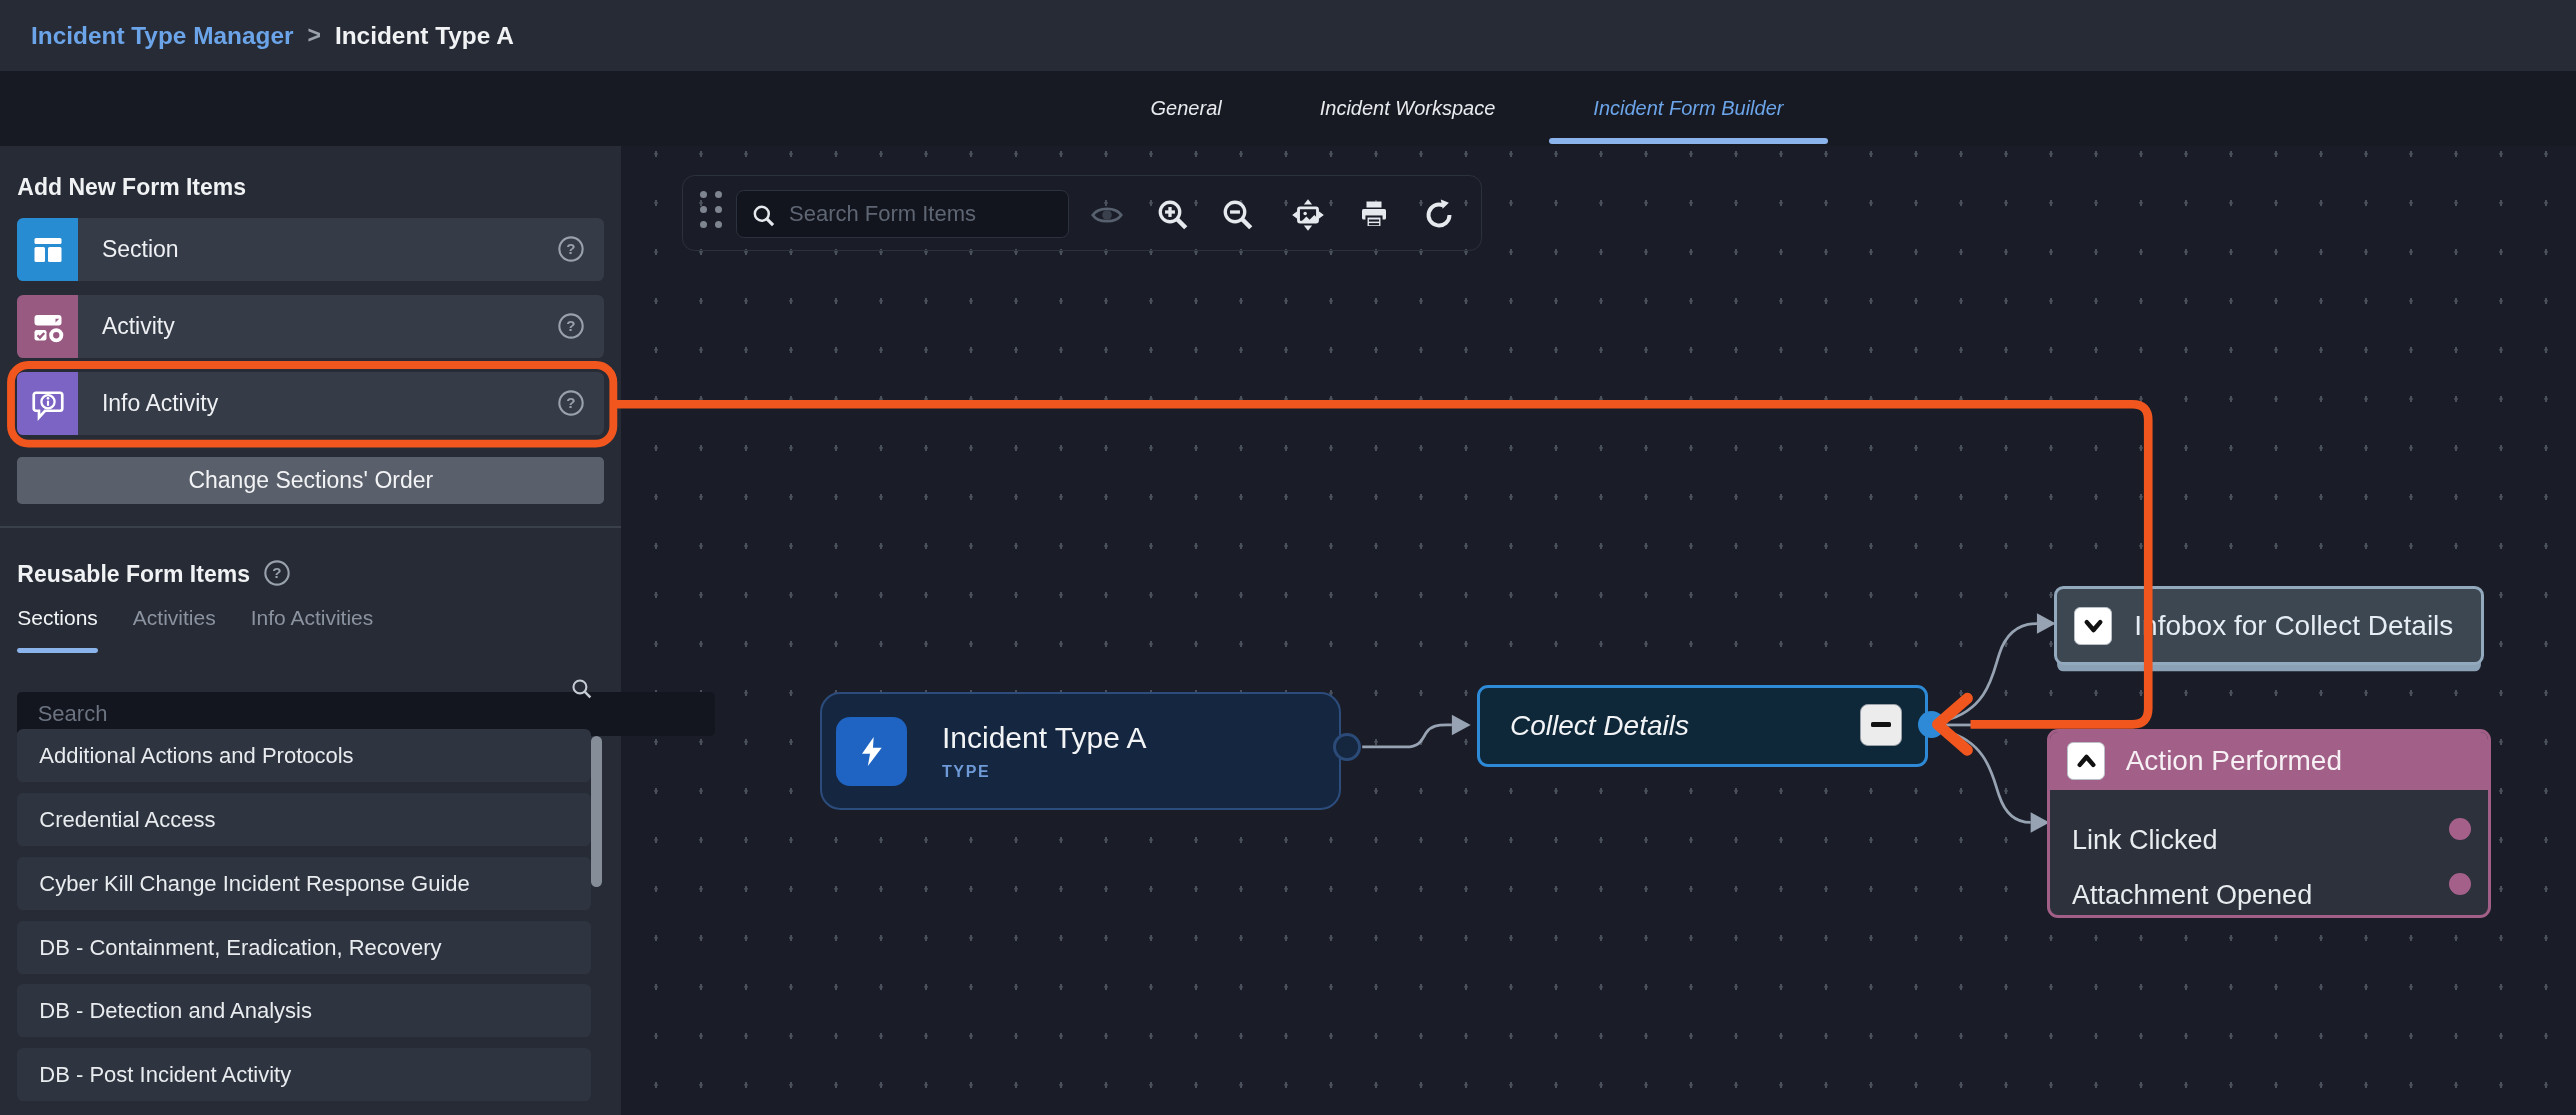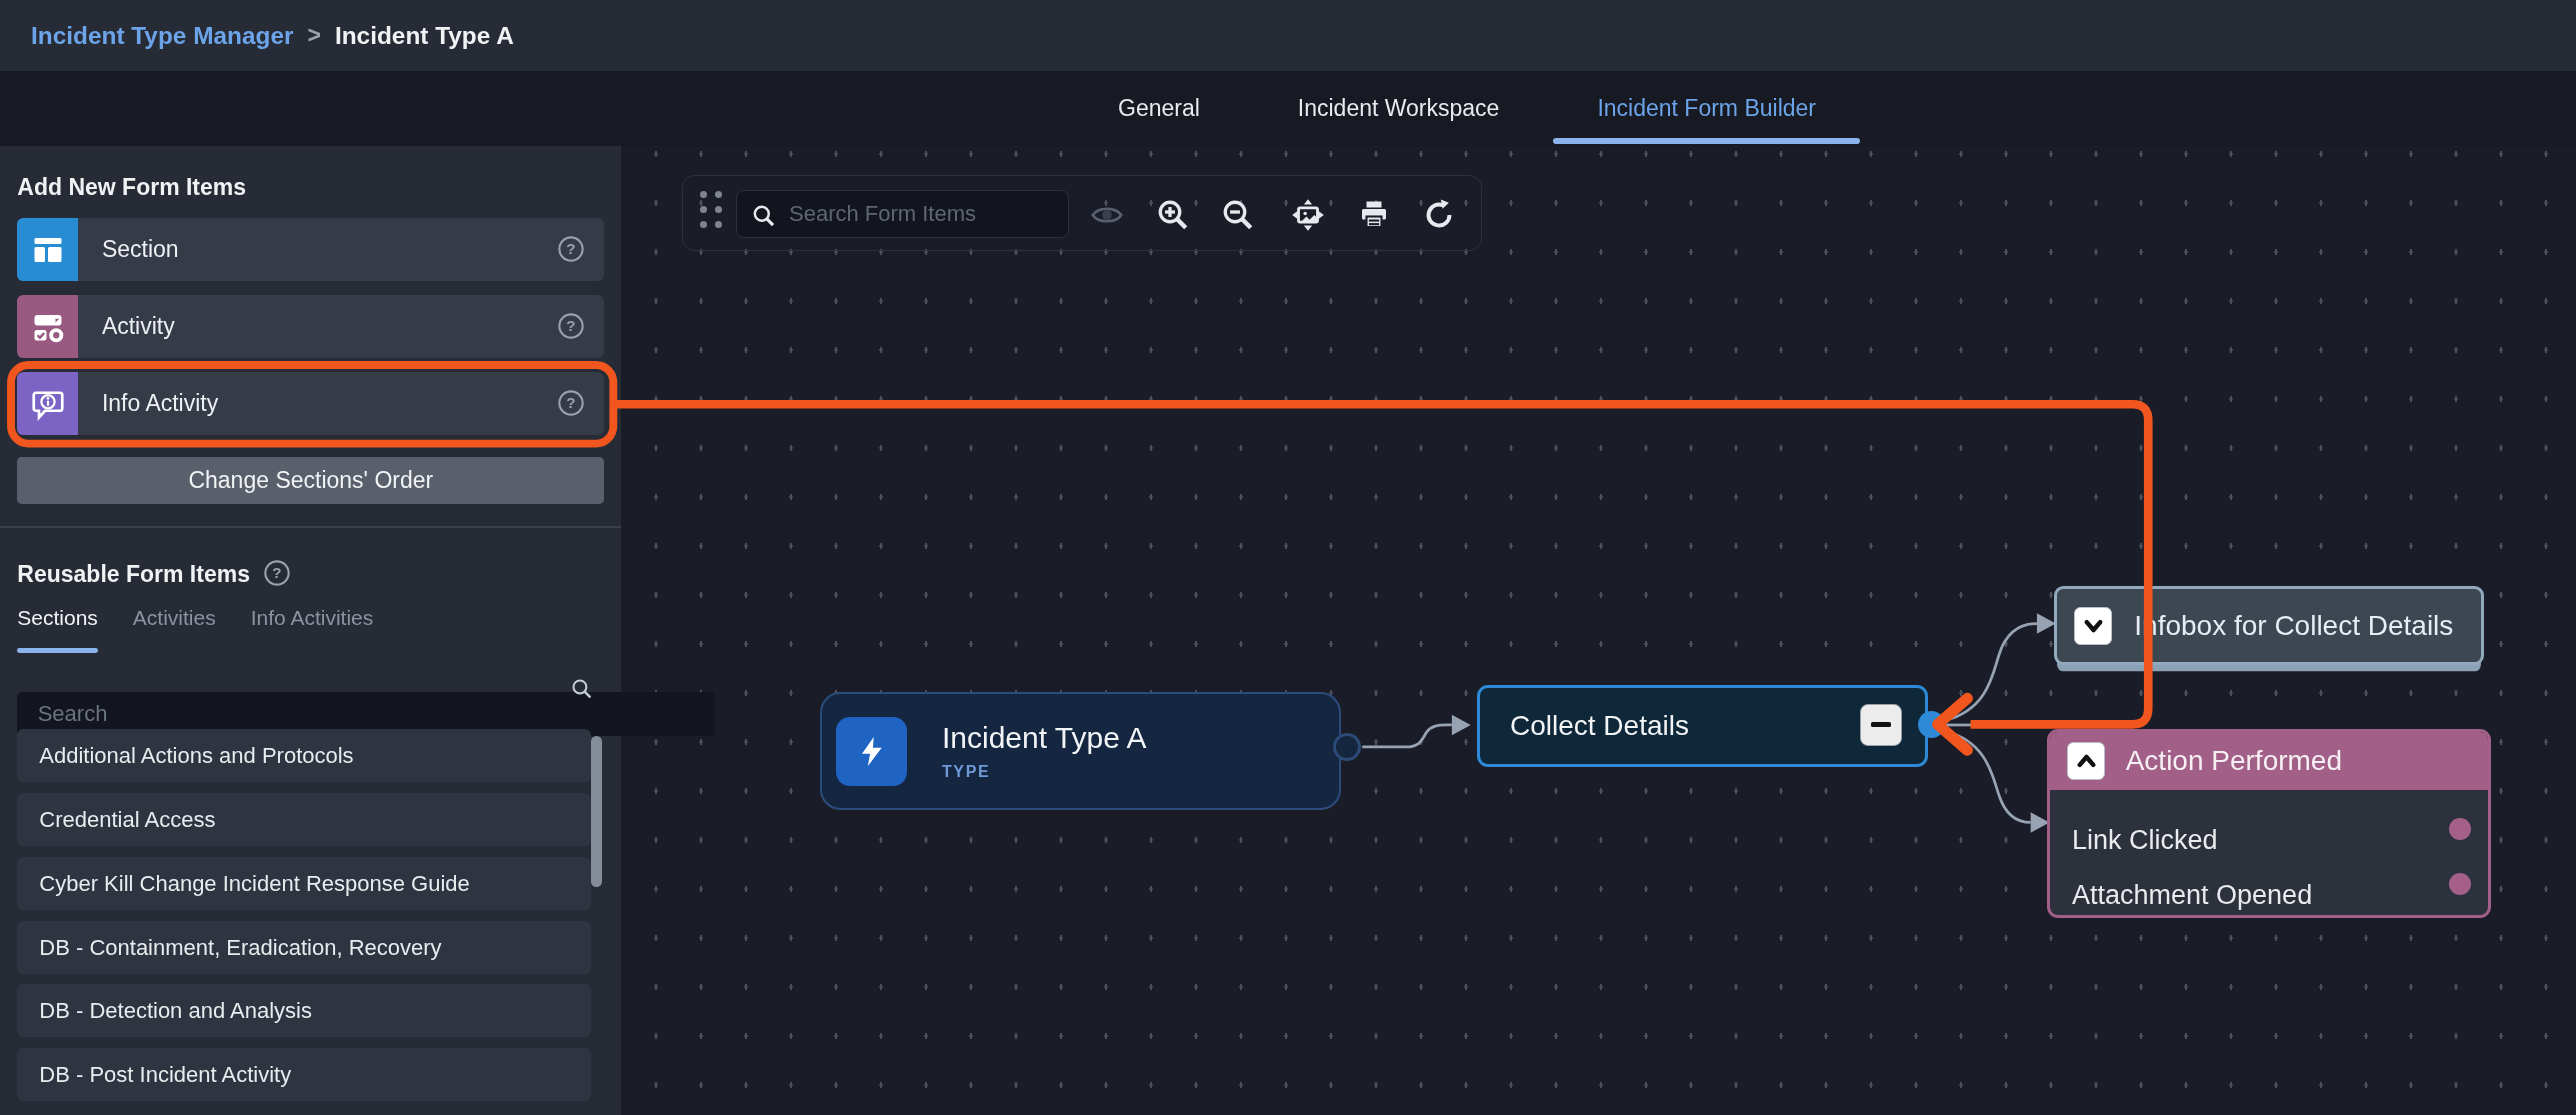--- a/index.html
+++ b/index.html
@@ -23,21 +23,21 @@
   .crumb-cur  { color: #f0f2f4; font-size: 24.4px; font-weight: bold; }
 
   
   .tabsrow {
     position: absolute; top: 71px; left: 0; width: 2576px; height: 75px;
     background: #171a23; display: flex; justify-content: center; z-index: 3;
   }
   .tabgroup { display: flex; transform: translateX(179px); }
   .tab {
     position: relative; height: 75px; display: flex; align-items: center;
-    padding: 16px 49px; font-size: 23px; color: #e8eaee; cursor: pointer;
+    padding: 16px 49px; font-size: 20px; color: #e8eaee; cursor: pointer; font-style: italic;
   }
   .tab.active { color: #6ba4e8; }
   .tab.active::after {
     content: ""; position: absolute; left: 4.7px; right: 4.7px; bottom: 2.4px;
     height: 5.5px; border-radius: 3.1px; background: #8cb4ec;
   }
 
   
   .sidebar {
     position: absolute; top: 146px; left: 0; width: 621px; height: 970px;
@@ -142,21 +142,21 @@
   .node-incident .title { font-size: 30px; color: #f2f4f6; }
   .node-incident .subtitle { margin-top: 7.9px; font-size: 16px; font-weight: bold; letter-spacing: 1.6px; color: #6e9ad8; }
   .port-incident {
     position: absolute; left: 699px; top: 587px; width: 28px; height: 28px;
     border-radius: 50%; background: #15263f; border: 3.1px solid #2b4a77; z-index: 7; cursor: crosshair;
   }
 
   .node-collect {
     left: 843px; top: 539px; width: 451px; height: 82px;
     background: #0e2739; border: 3.9px solid #2e8ad6; border-radius: 11px;
-    display: flex; align-items: center; padding-left: 30px; cursor: pointer;
+    display: flex; align-items: center; padding-left: 30px; cursor: pointer; font-style: italic;
   }
   .node-collect .title { font-size: 28px; color: #f2f4f6; }
   .collapse-btn {
     position: absolute; left: 380px; top: 15.7px; width: 42px; height: 42px;
     background: #ececec; border: 1.6px solid #9aa0a8; border-radius: 7.9px;
     display: flex; align-items: center; justify-content: center; cursor: pointer;
   }
   .collapse-btn .bar { width: 20.4px; height: 4.7px; background: #111; border-radius: 1.6px; }
   .port-collect {
     position: absolute; left: 1284px; top: 565px; width: 27px; height: 27px;

